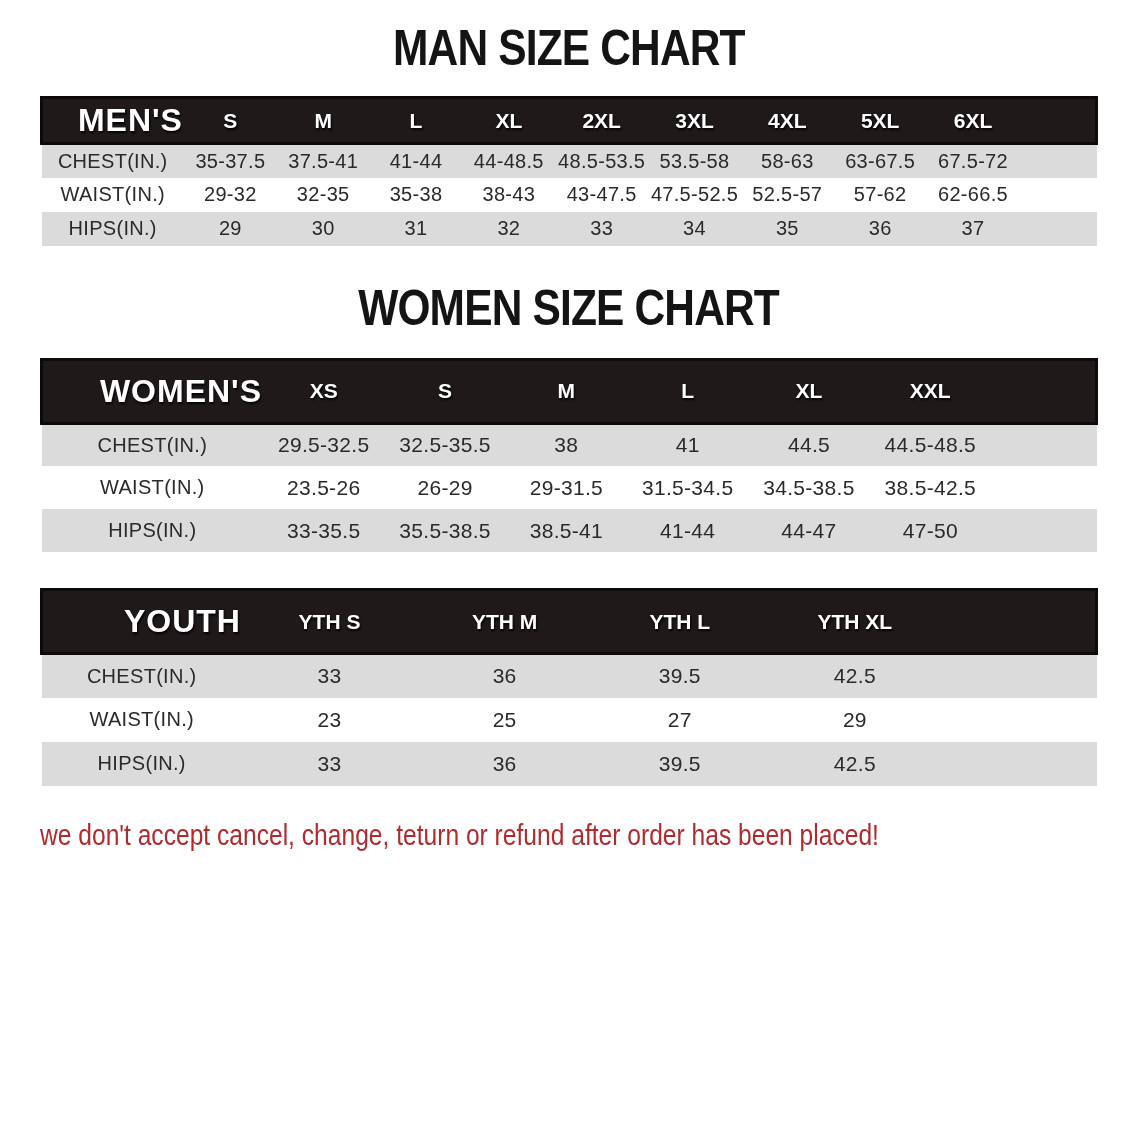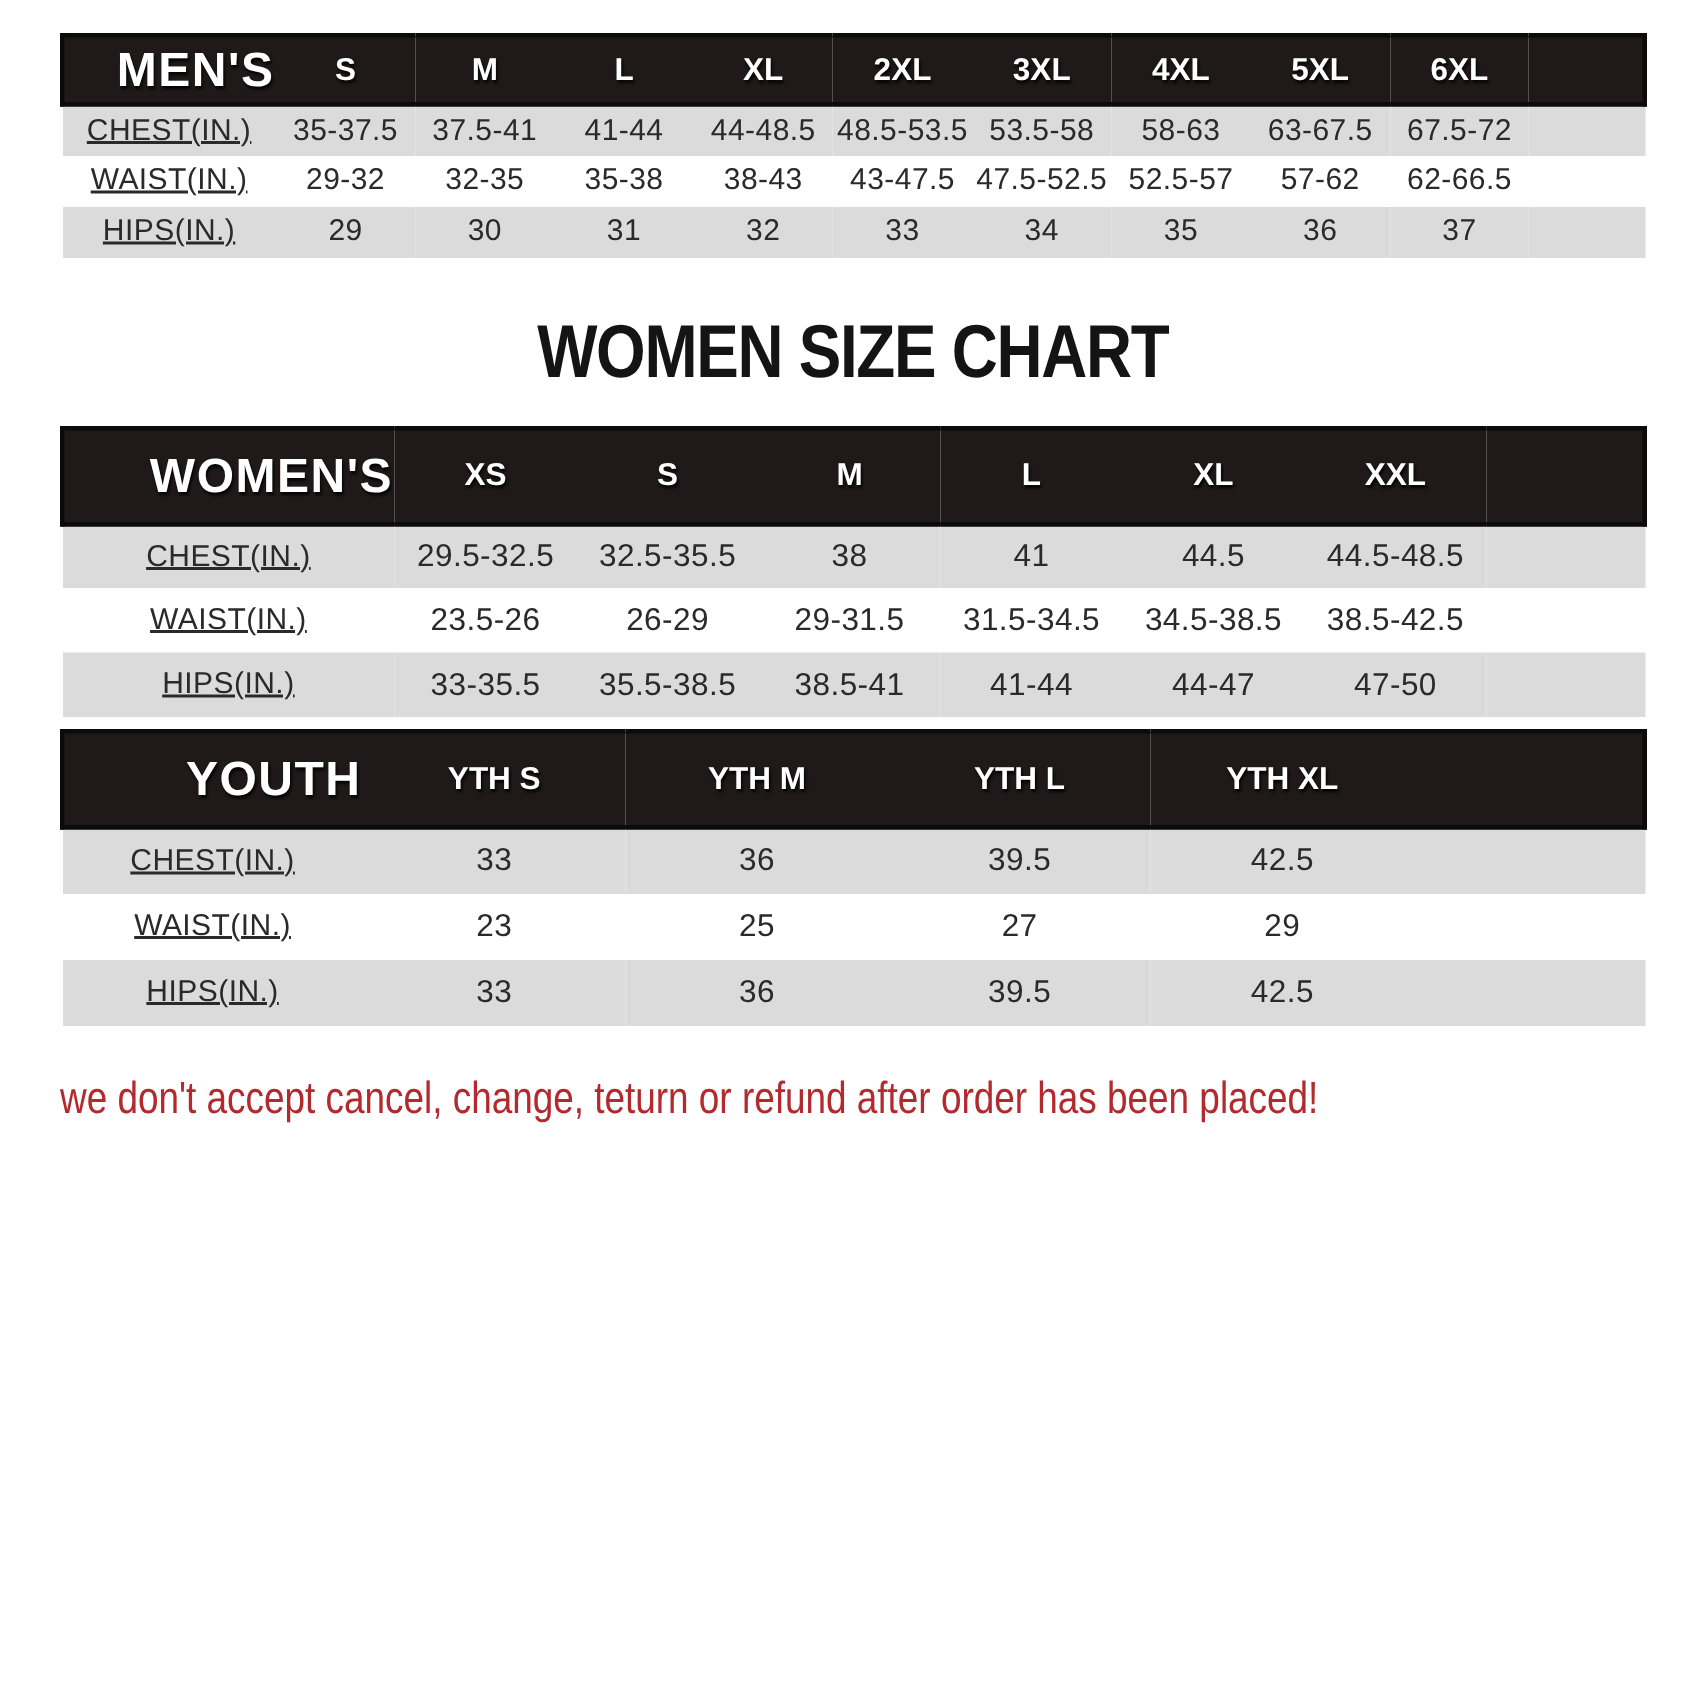--- a/index.html
+++ b/index.html
@@ -58,21 +58,21 @@
 
   
   .size-table {
     width: 1058px;
     margin-left: 40px;
     border-collapse: collapse;
     table-layout: fixed;
   }
   .section-men   .size-table { margin-top: 22px; }
   .section-women .size-table { margin-top: 24px; }
-  .section-youth .size-table { margin-top: 8px; }
+  .section-youth .size-table { margin-top: 36px; }
 
   .size-table thead th {
     background: var(--header_bg, #1F1919);
     color: var(--header_text, #ffffff);
     font-weight: bold;
     font-size: 21px;
     text-align: center;
     text-shadow: 1px 2px 2px rgba(0,0,0,0.85);
     border-top: 3px solid var(--header_border, #0D0A0A);
     border-bottom: 3px solid var(--header_border, #0D0A0A);
@@ -87,21 +87,21 @@
   .size-table thead th:last-child {
     border-right: 3px solid var(--header_border, #0D0A0A);
   }
 
   .size-table tbody td {
     text-align: center;
     font-size: 20px;
     color: var(--row_text, #2A2A2A);
     letter-spacing: 0.3px;
   }
-  .size-table tbody td.row-label { font-size: 20px; text-decoration: underline; }
+  .size-table tbody td.row-label { font-size: 20px; }
   .size-table tbody tr:nth-child(odd)  { background: var(--row_alt_bg, #DBDBDB); }
   .size-table tbody tr:nth-child(even) { background: var(--row_bg, #ffffff); }
 
   
   .table-men   thead tr { height: 46px; }
   .table-men   tbody tr { height: 34px; }
   .table-women thead tr { height: 64px; }
   .table-women tbody tr { height: 43px; }
   .table-youth thead tr { height: 64px; }
   .table-youth tbody tr { height: 44px; }
@@ -137,20 +137,21 @@
     white-space: nowrap;
   }
 </style>
 </head>
 <body>
 
 <div class="page">
 
 
   <section class="section-men">
+    <h2 class="section-title"><span>MAN SIZE CHART</span></h2>
     <table class="size-table table-men">
       <colgroup>
         <col class="c-label">
           <col class="c-data">
           <col class="c-data">
           <col class="c-data">
           <col class="c-data">
           <col class="c-data">
           <col class="c-data">
           <col class="c-data">

